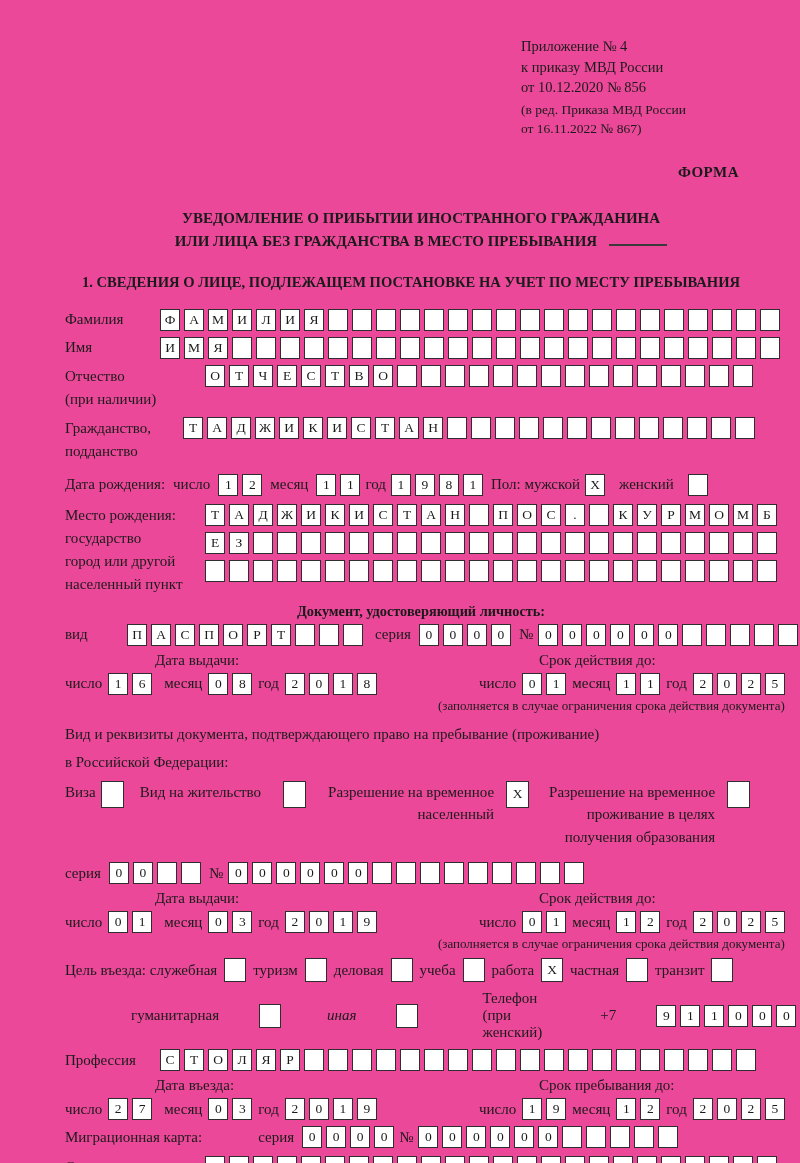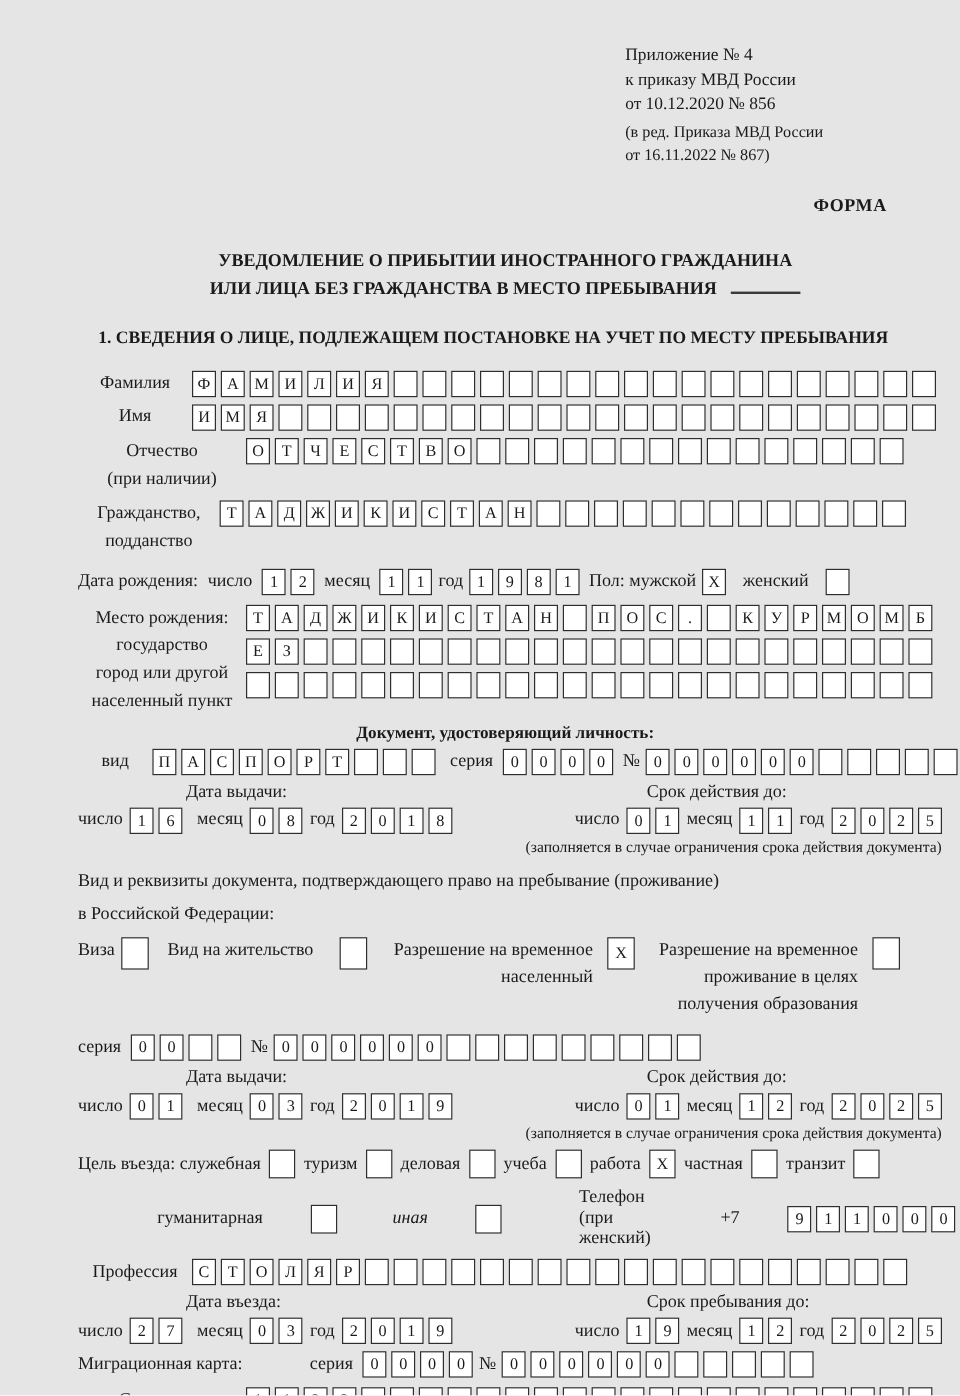--- a/index.html
+++ b/index.html
@@ -1,37 +1,37 @@
 <!DOCTYPE html>
 <html lang="ru"><head>
 <meta charset="utf-8">
 <style>
   html,body{margin:0;padding:0;background:#fff;}
   .page{
     width:800px;height:1163px;box-sizing:border-box;
     padding:36px 23px 10px 65px;
     font-family:"Liberation Serif","DejaVu Serif",serif;
-    color:#1a1a1a;font-size:15px;overflow:hidden;background:#e5e5e5;
+    color:#1a1a1a;font-size:15px;overflow:hidden;background:#ec4899;
   }
   
   .annex{margin-left:auto;width:256px;line-height:1.42;font-size:14.5px;}
   .annex .ed{font-size:13.5px;display:block;margin-top:2px;}
   .annex .ed2{font-size:13.5px;display:block;}
   .forma{font-weight:bold;text-align:right;margin:26px 38px 0 0;font-size:15px;letter-spacing:.5px;}
   .title{font-weight:bold;text-align:center;font-size:15px;margin-top:26px;line-height:1.55;}
   .blank-line{display:inline-block;width:58px;border-bottom:2px solid #3a3a3a;height:12px;margin-left:12px;}
   .sec-head{font-weight:bold;font-size:14.6px;text-align:center;margin:20px 0 18px -20px;white-space:nowrap;}
   
   .boxes{display:inline-flex;gap:4px;flex:none;}
   .cell{width:20px;height:22px;border:1.5px solid #2e2e2e;box-sizing:border-box;display:inline-flex;
         align-items:center;justify-content:center;font-size:13.5px;flex:none;background:#fff;}
   .cb .cell{width:23px;height:27px;}
   .pcb .cell{width:22px;height:24px;}
   
-  .row{display:flex;align-items:center;margin-bottom:6px;text-align:center;}
+  .row{display:flex;align-items:center;margin-bottom:6px;}
   .row.top{align-items:flex-start;}
   .lbl{flex:none;}
   .lbl-col{flex:none;line-height:1.55;}
   .w95{width:95px;} .w118{width:118px;} .w140{width:140px;}
   .stack{display:flex;flex-direction:column;gap:6px;}
   .gap8{margin-left:8px;} .gap14{margin-left:14px;} .gap5{margin-left:5px;}
   
   .dates{display:flex;margin:4px 0 6px;}
   .dcol-l{width:356px;flex:none;}
   .dcol-r{flex:1;}

